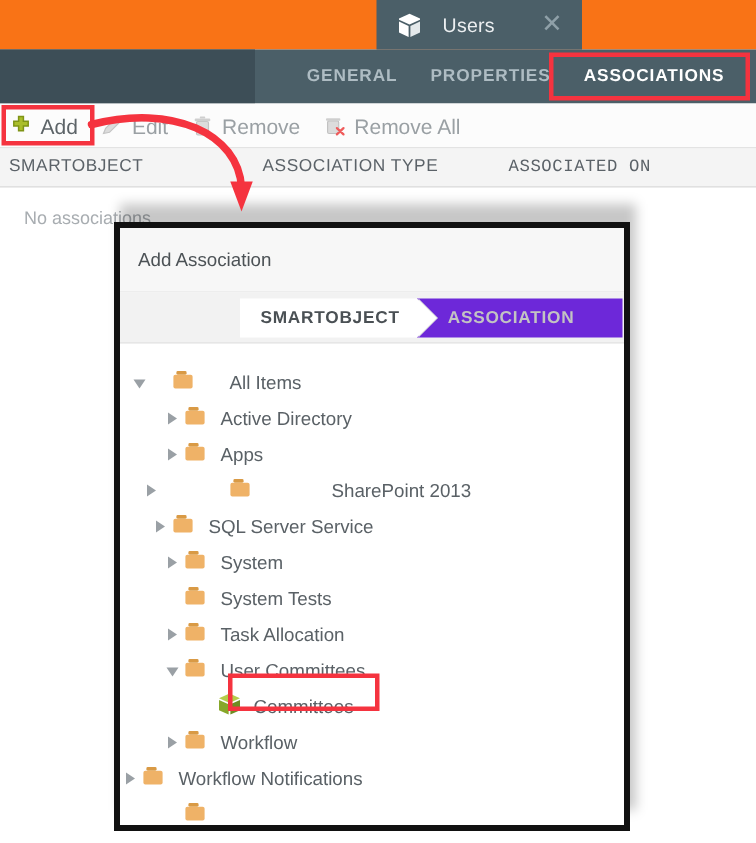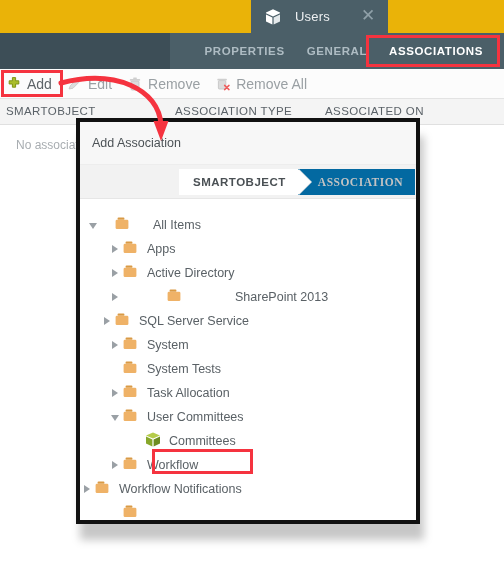--- a/index.html
+++ b/index.html
@@ -7,21 +7,21 @@
     width: 504px; height: 562px;
     background: #ffffff;
     font-family: "Liberation Sans", sans-serif;
     overflow: hidden;
   }
   #root { position: relative; width: 504px; height: 562px; }
 
   
   .topstrip {
     position: absolute; left: 0; top: 0; width: 504px; height: 33px;
-    background: #eab308;
+    background: #f97316;
   }
   .doctab {
     position: absolute; left: 251px; top: 0; width: 137px; height: 33px;
     background: #4b5f68;
     display: flex; align-items: center;
   }
   .doctab-icon {
     width: 20px; height: 20px; margin-left: 12px; position: relative;
   }
   .cube-w { display:block; }
@@ -75,34 +75,34 @@
   .colhdr {
     position: absolute; left: 0; top: 99px; width: 504px; height: 26px;
     background: #f4f4f4; border-bottom: 1px solid #e0e0e0;
   }
   .colhdr span {
     position: absolute; top: 6px; font-size: 11.5px; color: #5b6268;
     letter-spacing: .4px;
   }
   .ch0 { left: 6px; }
   .ch1 { left: 175px; }
-  .ch2 { left: 325px; }
+  .ch2 { left: 339px; font-family: Liberation Mono, monospace; }
 
   .emptytext {
     position: absolute; left: 16px; top: 138px;
     font-size: 12px; color: #a8adb1;
   }
 
   
   .dlg-shadow {
     position: absolute; left: 80px; top: 136px; width: 344px; height: 404px;
     background: rgba(0,0,0,.22); filter: blur(4px);
   }
   .dialog {
-    position: absolute; left: 76px; top: 118px; width: 344px; height: 406px;
+    position: absolute; left: 76px; top: 148px; width: 344px; height: 406px;
     background: #ffffff; border: 4px solid #111111; overflow: hidden;
   }
   .dlg-title {
     height: 43px; background: #f7f7f7; border-bottom: 1px solid #ededed;
     display: flex; align-items: center; padding-left: 12px;
     font-size: 12.5px; color: #4c5256;
   }
   .dlg-crumbbar {
     height: 34px; background: #f2f2f2; border-bottom: 1px solid #e6e6e6;
     display: flex; align-items: center; justify-content: flex-end;
@@ -117,22 +117,22 @@
     content: ""; position: absolute; right: -13px; top: 0;
     border-top: 13px solid transparent; border-bottom: 13px solid transparent;
     border-left: 13px solid #ffffff; z-index: 2;
   }
   .crumb.active::before {
     content: ""; position: absolute; right: -14px; top: 0;
     border-top: 13px solid transparent; border-bottom: 13px solid transparent;
     border-left: 13px solid #e2e2e2; z-index: 1;
   }
   .crumb.inactive {
-    background: #0369a1; color: #c3c3c3; font-weight: bold;
-    padding-left: 20px; padding-right: 12px; font-family: Liberation Serif, serif;
+    background: #6d28d9; color: #c3c3c3; font-weight: bold;
+    padding-left: 20px; padding-right: 32px;
   }
 
   .dlg-body { padding: 14px 0 0 0; }
   .instruction {
     font-size: 12.5px; color: #53585c; padding-left: 12px; margin-bottom: 4px;
   }
 
   .tree { font-size: 12.5px; color: #5a6166; }
   .trow {
     display: flex; align-items: center; height: 24px;
@@ -178,24 +178,24 @@
         </svg>
       </span>
       <span class="doctab-label">Users</span>
       <span class="doctab-close">✕</span>
     </div>
   </div>
 
   <div class="tabrow">
     <div class="tabrow-left"></div>
     <div class="tab">
+      <span>GENERAL</span>
+    </div>
+    <div class="tab">
       <span>PROPERTIES</span>
-    </div>
-    <div class="tab">
-      <span>GENERAL</span>
     </div>
     <div class="tab active tab-assoc-wrap">
       <span>ASSOCIATIONS</span>
     </div>
   </div>
 
   <div class="toolbar">
 
     <div class="tb-item enabled">
       <span class="ico">
@@ -274,33 +274,33 @@
             <span class="tnode-label">All Items</span>
           </div>
           <div class="trow" style="padding-left: 28px;">
             <span class="tw-exp">
               <i class="tri-right"></i>
             </span>
             <span class="folder"><svg width="18" height="16" viewBox="0 0 18 16">
                 <rect x="3.6" y="1.4" width="6.8" height="2.4" rx=".9" fill="#d99a45"></rect>
                 <rect x="1.6" y="3.8" width="12.8" height="9.2" rx="1.3" fill="#efb267"></rect>
               </svg></span>
+            <span class="tnode-label">Active Directory</span>
+          </div>
+          <div class="trow" style="padding-left: 28px;">
+            <span class="tw-exp">
+              <i class="tri-right"></i>
+            </span>
+            <span class="folder"><svg width="18" height="16" viewBox="0 0 18 16">
+                <rect x="3.6" y="1.4" width="6.8" height="2.4" rx=".9" fill="#d99a45"></rect>
+                <rect x="1.6" y="3.8" width="12.8" height="9.2" rx="1.3" fill="#efb267"></rect>
+              </svg></span>
             <span class="tnode-label">Apps</span>
           </div>
-          <div class="trow" style="padding-left: 28px;">
-            <span class="tw-exp">
-              <i class="tri-right"></i>
-            </span>
-            <span class="folder"><svg width="18" height="16" viewBox="0 0 18 16">
-                <rect x="3.6" y="1.4" width="6.8" height="2.4" rx=".9" fill="#d99a45"></rect>
-                <rect x="1.6" y="3.8" width="12.8" height="9.2" rx="1.3" fill="#efb267"></rect>
-              </svg></span>
-            <span class="tnode-label">Active Directory</span>
-          </div>
-          <div class="trow" style="padding-left: 28px; gap: 44px;">
+          <div class="trow" style="padding-left: 14px; gap: 44px;">
             <span class="tw-exp">
               <i class="tri-right"></i>
             </span>
             <span class="folder"><svg width="18" height="16" viewBox="0 0 18 16">
                 <rect x="3.6" y="1.4" width="6.8" height="2.4" rx=".9" fill="#d99a45"></rect>
                 <rect x="1.6" y="3.8" width="12.8" height="9.2" rx="1.3" fill="#efb267"></rect>
               </svg></span>
             <span class="tnode-label">SharePoint 2013</span>
           </div>
           <div class="trow" style="padding-left: 20px;">

